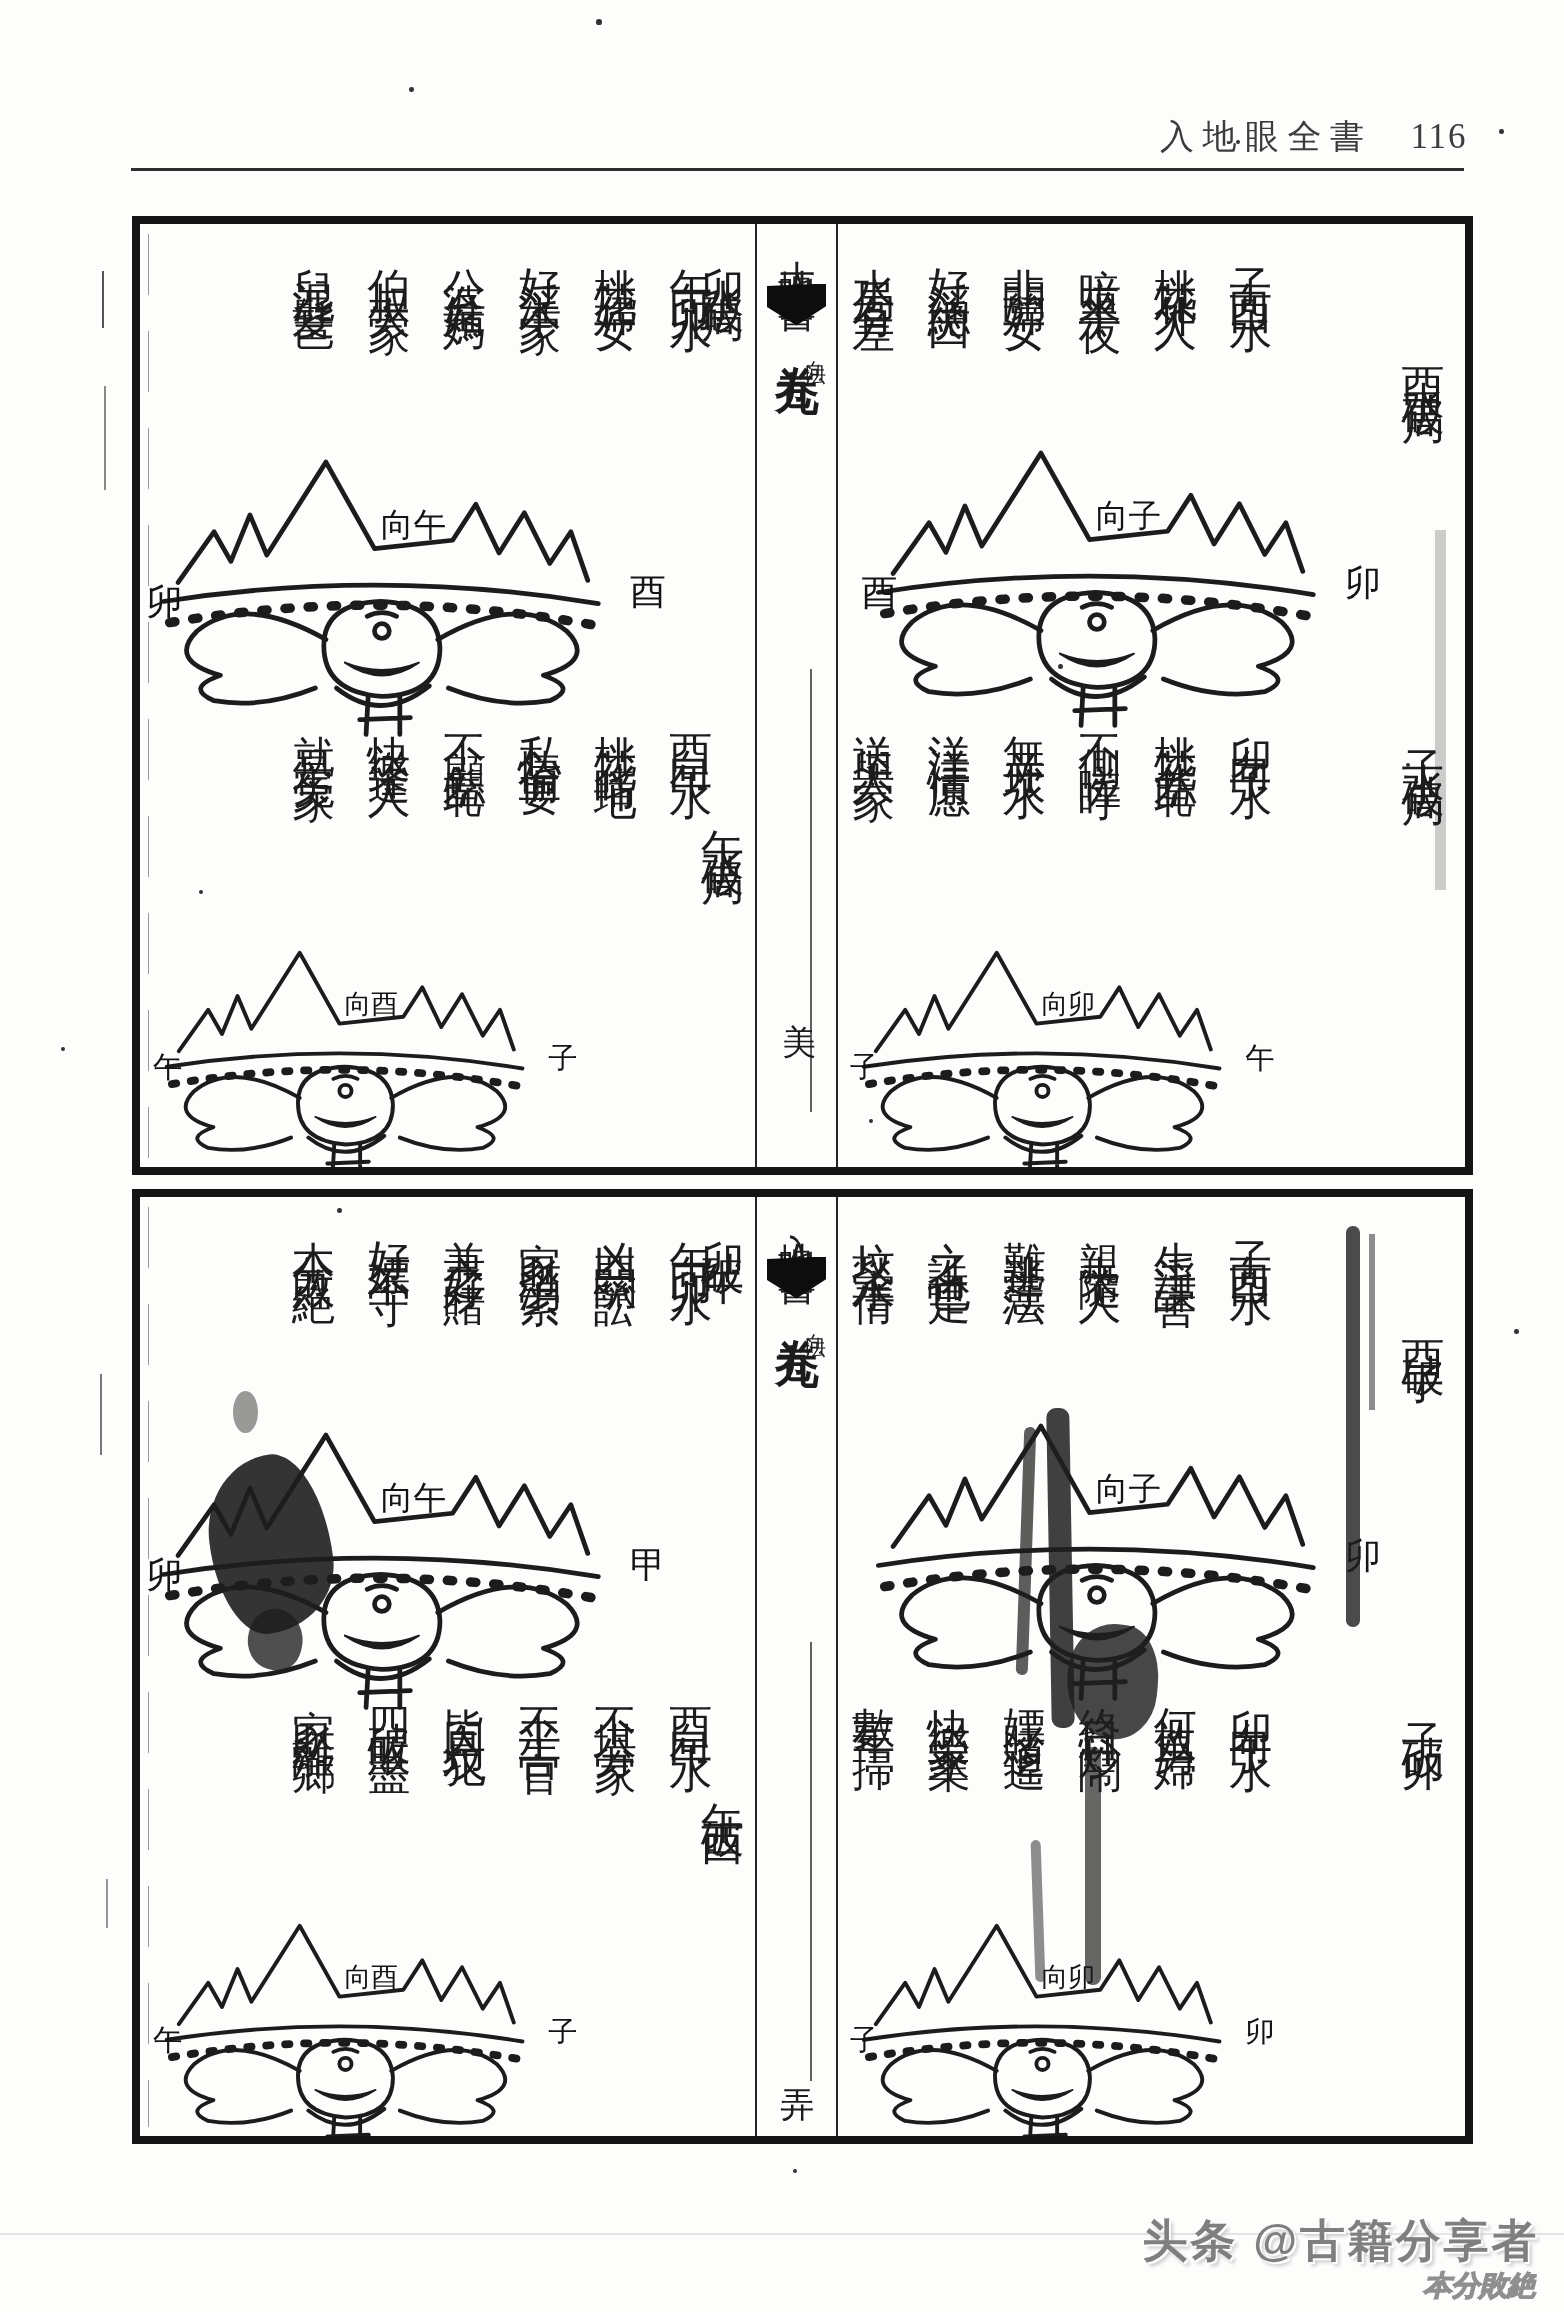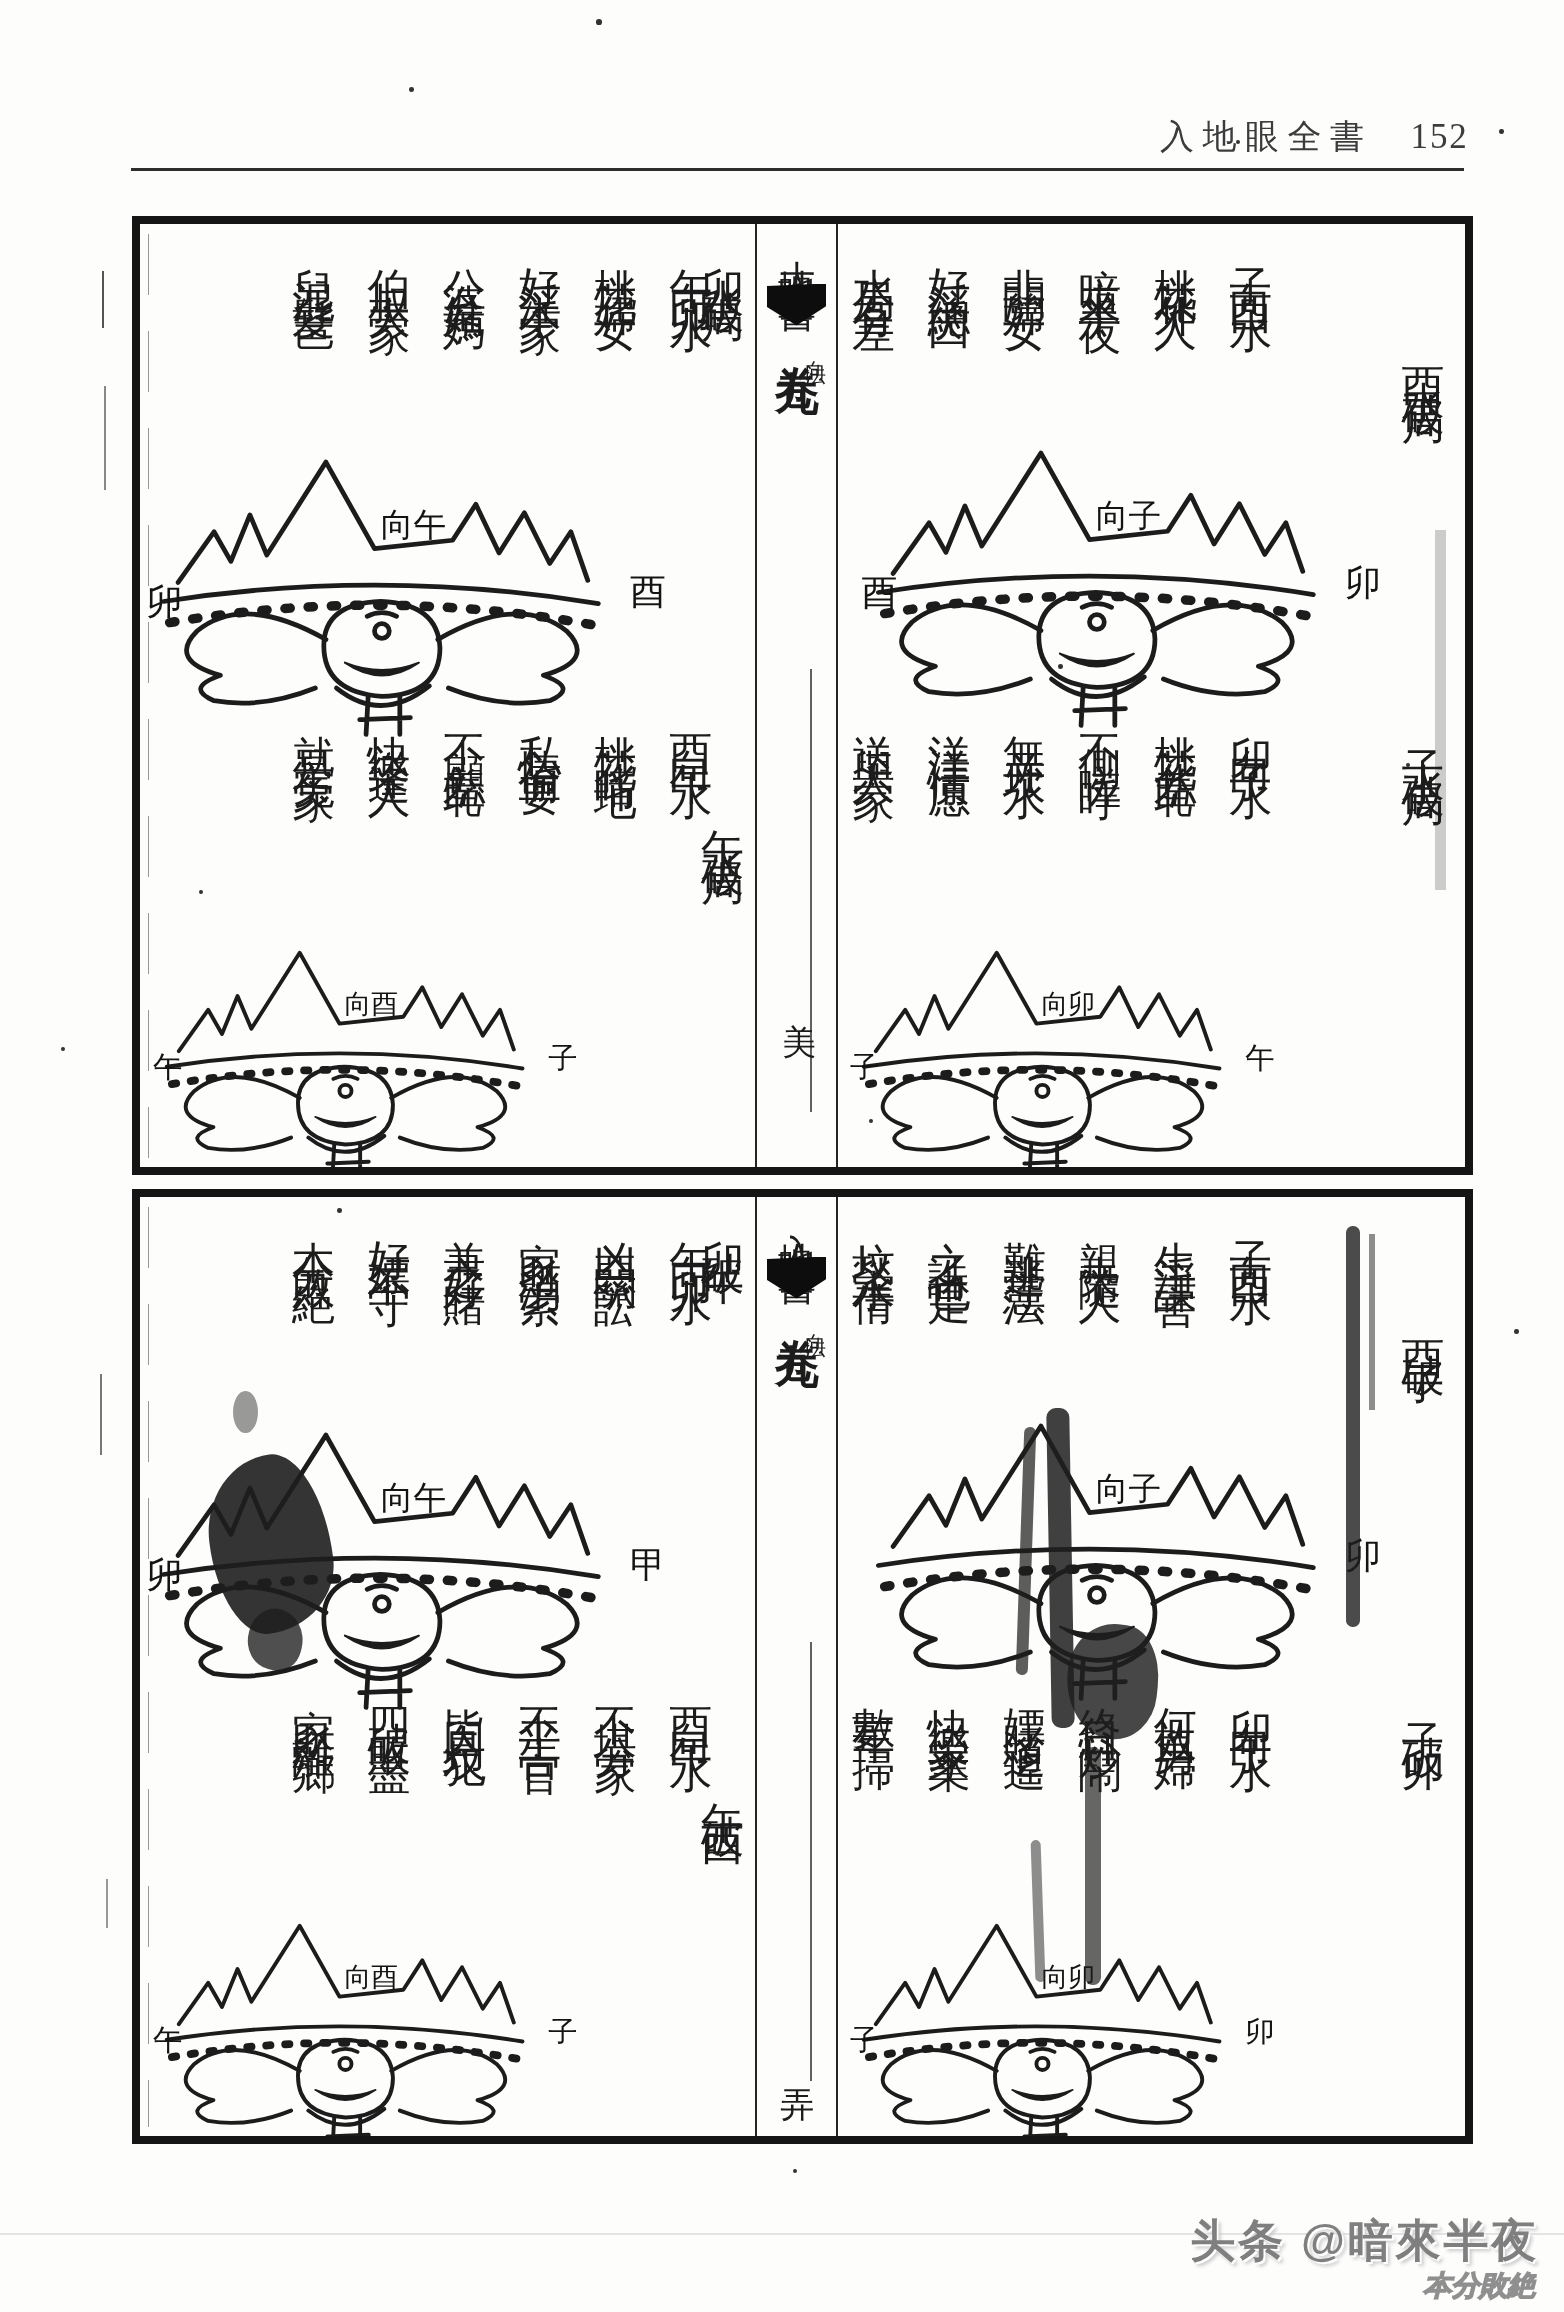--- a/index.html
+++ b/index.html
@@ -73,21 +73,21 @@
   .wm-site{font-size:28px;font-weight:bold;font-style:italic;color:#d8d8d8;
            -webkit-text-stroke:1.4px #8f8f8f;margin-top:-3.8px;margin-right:3.8px;}
 </style>
 </head>
 <body>
 
 <div class="page">
 
   <div class="header">
     <span class="header-book">入地眼全書</span>
-    <span class="header-page">152</span>
+    <span class="header-page">116</span>
   </div>
   <div class="header-rule"></div>
 
   <div class="block block1">
     <div class="inner-line"></div>
 
     <div class="q q-tl">
       <div class="vtext qtitle">卯水破局</div>
       <div class="cols">
         <div class="vtext col">午向卯水</div>
@@ -376,18 +376,18 @@
   <div class="speck" style="left:1514px;top:1329px;width:4.7px;height:4.7px;"></div>
 
   <div class="frag" style="left:102px;top:271px;height:57px;"></div>
   <div class="frag" style="left:104px;top:386px;height:104px;opacity:.7;"></div>
   <div class="frag" style="left:100px;top:1374px;height:81px;opacity:.8;"></div>
   <div class="frag" style="left:106px;top:1879px;height:49px;opacity:.6;"></div>
 
   <div class="bottom-line"></div>
 
   <div class="watermark">
-    <div class="wm-main">头条 @暗來半夜</div>
+    <div class="wm-main">头条 @古籍分享者</div>
     <div class="wm-site">本分敗絶</div>
   </div>
 
 </div>
 
 
 </body></html>

